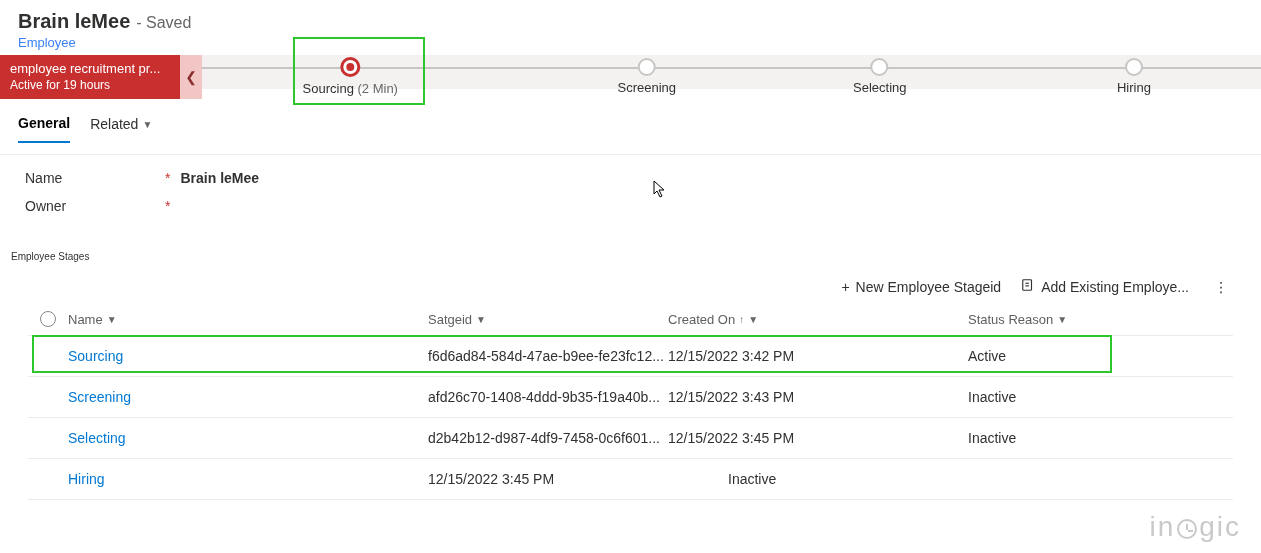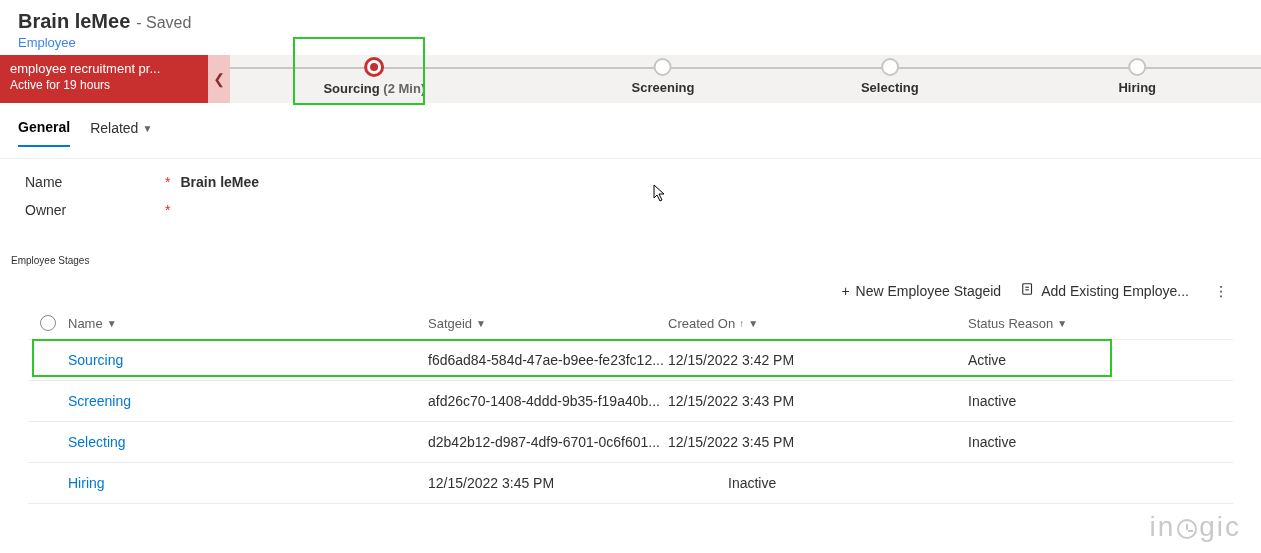--- a/index.html
+++ b/index.html
@@ -5,26 +5,26 @@
     * { box-sizing: border-box; margin: 0; padding: 0; }
     body { font-family: "Segoe UI", Arial, sans-serif; font-size: 14px; color: #323130; background: #fff; width: 1261px; }
     
     .header { padding: 10px 18px 5px 18px; }
     .title-line { display: flex; align-items: baseline; gap: 6px; }
     .title { font-size: 20px; font-weight: 600; }
     .saved { font-size: 16px; color: #666; }
     .subtitle { font-size: 13px; color: #3b82f6; margin-top: 2px; }
     
     .process-area { display: flex; align-items: stretch; position: relative; }
-    .process-tag { background: #C83030; color: #fff; padding: 6px 10px; font-size: 13px; line-height: 1.3; width: 208px; }
+    .process-tag { background: #C83030; color: #fff; padding: 6px 10px; font-size: 13px; line-height: 1.3; width: 180px; }
     .process-tag .proc-title { font-weight: 400; white-space: nowrap; overflow: hidden; text-overflow: ellipsis; }
     .process-tag .proc-sub { font-size: 12px; }
     .process-chevron { width: 22px; background: #f3c6c6; display: flex; align-items: center; justify-content: center; color: #8a2e2e; cursor: pointer; }
     
-    .stages-bar { flex: 1; background: #f3f2f1; position: relative; height: 48px; font-weight: bold; }
+    .stages-bar { flex: 1; background: #f3f2f1; position: relative; height: 34px; }
     .stage-line { position: absolute; top: 12px; left: 0; right: 0; height: 2px; background: #c8c6c4; }
     .stage { position: absolute; top: 0; text-align: center; transform: translateX(-50%); }
     .stage-circle { width: 18px; height: 18px; border: 2px solid #c8c6c4; border-radius: 50%; background: #fff; margin: 3px auto 4px auto; }
     .stage-label { font-size: 13px; color: #323130; white-space: nowrap; }
     .stage-duration { color: #666; }
     .stage.current .stage-circle { border: 3px solid #c83030; width: 20px; height: 20px; position: relative; margin-top: 2px; }
     .stage.current .stage-circle::after { content:''; position:absolute; top:50%; left:50%; width:8px; height:8px; background:#c83030; border-radius:50%; transform:translate(-50%,-50%); }
     
     .highlight-stage { position: absolute; border: 2px solid #2bc72b; }
     
@@ -205,21 +205,21 @@
     <div class="grid-row">
       <div class="col-check"></div>
       <div class="col-name"><span class="link">Screening</span></div>
       <div class="col-satgeid">afd26c70-1408-4ddd-9b35-f19a40b...</div>
       <div class="col-created">12/15/2022 3:43 PM</div>
       <div class="col-status">Inactive</div>
     </div>
     <div class="grid-row">
       <div class="col-check"></div>
       <div class="col-name"><span class="link">Selecting</span></div>
-      <div class="col-satgeid">d2b42b12-d987-4df9-6701-0c6f601...</div>
+      <div class="col-satgeid">d2b42b12-d987-4df9-7458-0c6f601...</div>
       <div class="col-created">12/15/2022 3:45 PM</div>
       <div class="col-status">Inactive</div>
     </div>
     <div class="grid-row">
       <div class="col-check"></div>
       <div class="col-name"><span class="link">Hiring</span></div>
       <div class="col-created">12/15/2022 3:45 PM</div>
       <div class="col-status">Inactive</div>
     </div>
   </div>

